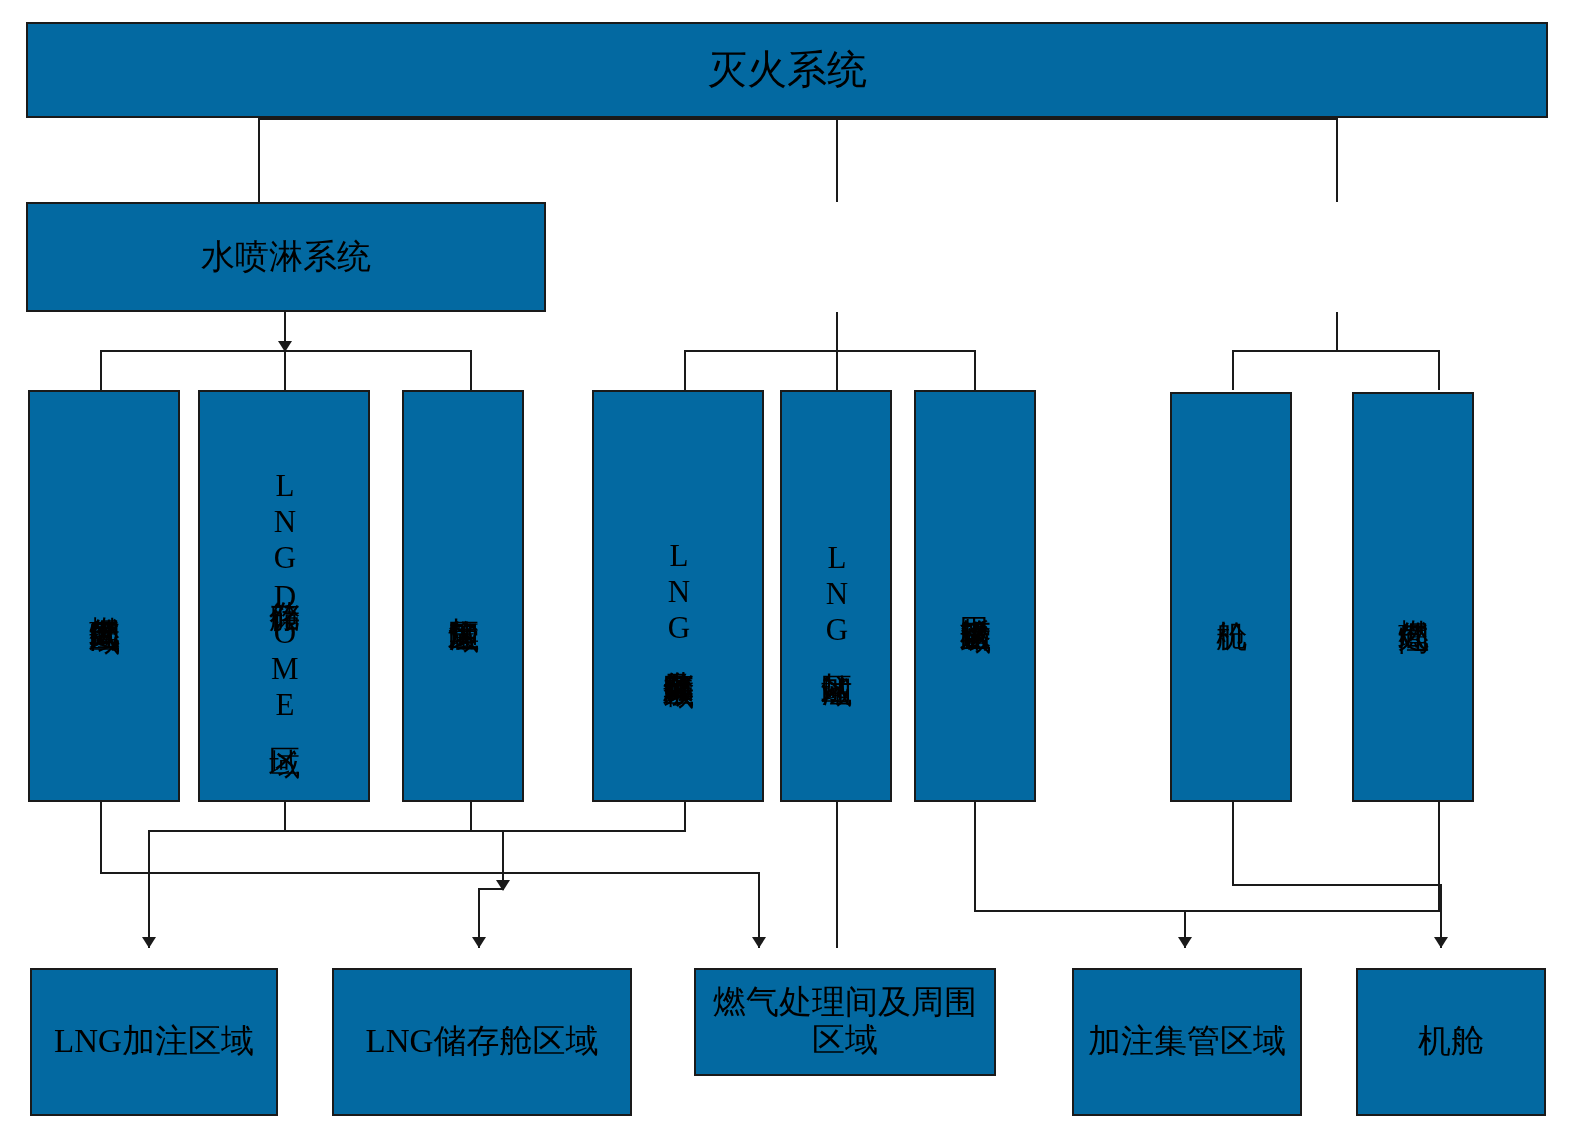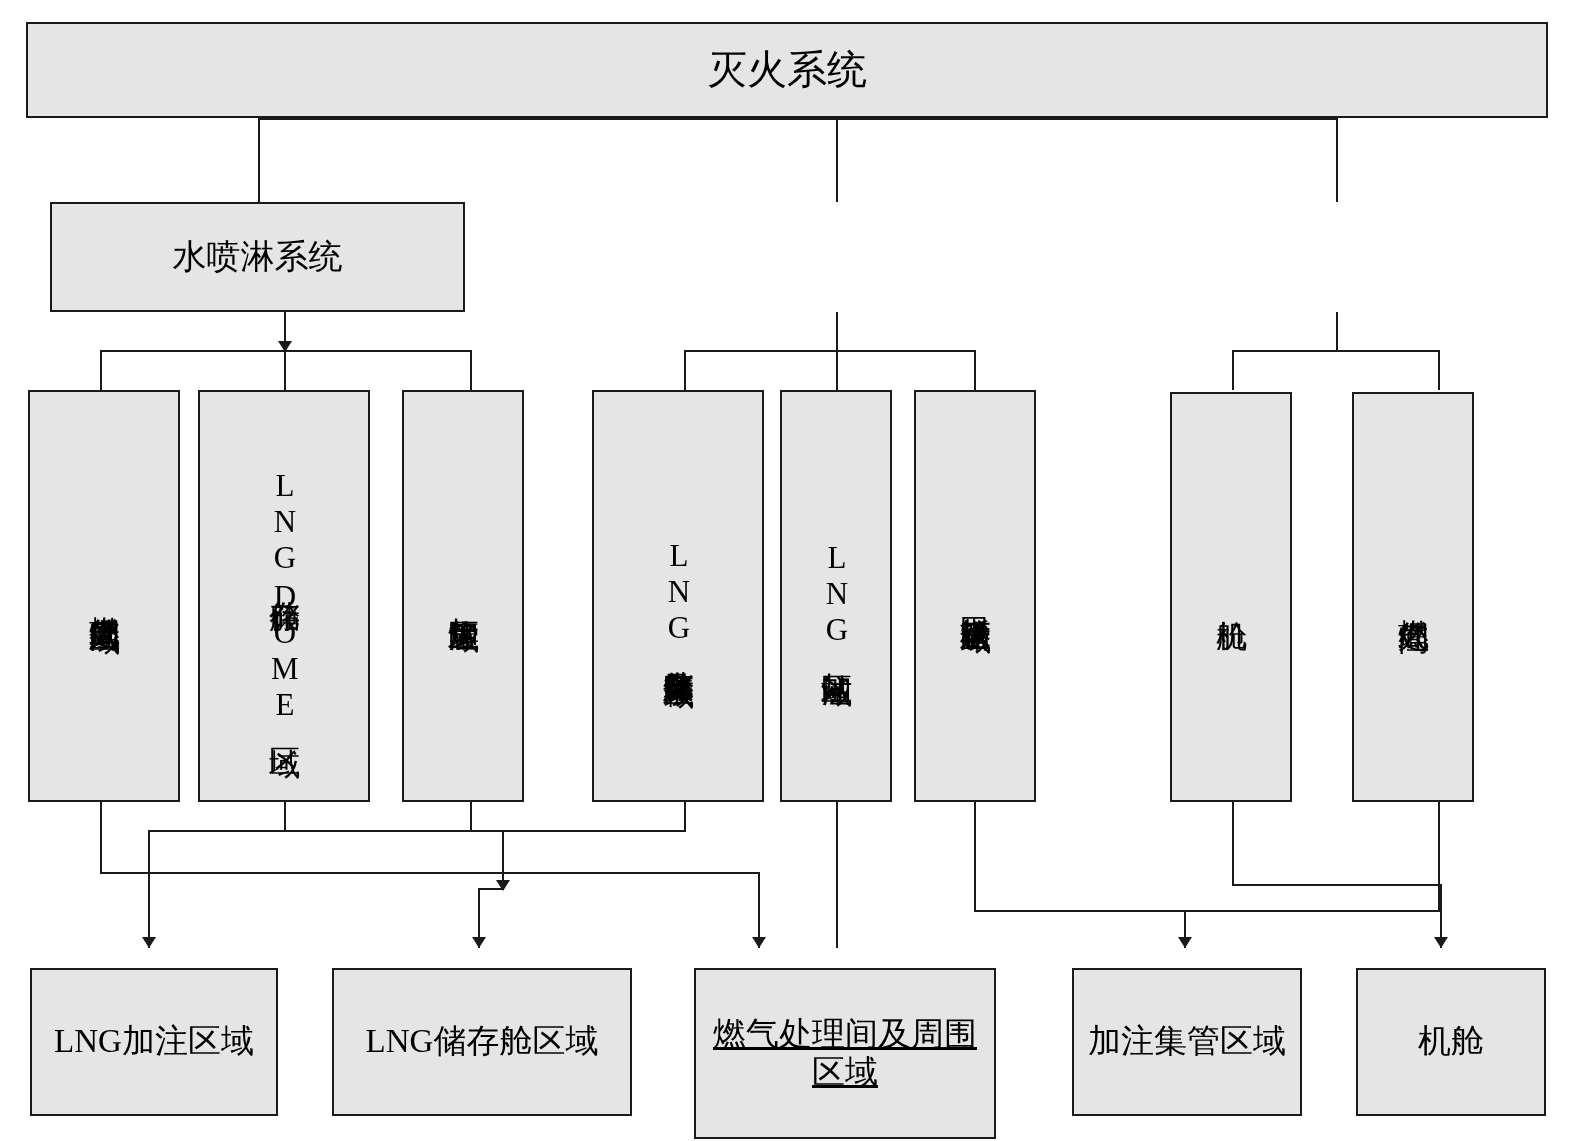--- a/index.html
+++ b/index.html
@@ -12,21 +12,21 @@
     width: 1575px;
     height: 1141px;
     background: #ffffff;
     font-family: "Liberation Serif", "DejaVu Serif", serif;
     overflow: hidden;
   }
   .box {
     position: absolute;
     box-sizing: border-box;
     border: 2px solid #1a1a1a;
-    background: #e5e5e5;
+    background: #0369a1;
     display: flex;
     align-items: center;
     justify-content: center;
     text-align: center;
     color: #000000;
     z-index: 3;
   }
   .box.horiz {
     line-height: 1.15;
     padding: 2px 6px;
@@ -80,21 +80,21 @@
 
   <div class="box horiz root-title" style="left:26px; top:22px; width:1522px; height:96px;">
     <span>灭火系统</span>
   </div>
 
   <div class="line vline" style="left:258px; top:118px; width:2px; height:84px;"></div>
   <div class="line vline" style="left:836px; top:118px; width:2px; height:84px;"></div>
   <div class="line vline" style="left:1336px; top:118px; width:2px; height:84px;"></div>
   <div class="line hline" style="left:258px; top:118px; width:1080px; height:2px;"></div>
 
-  <div class="box horiz lvl2" style="left:26px; top:202px; width:415px; height:110px;margin-left:24px;">
+  <div class="box horiz lvl2" style="left:26px; top:202px; width:520px; height:110px;">
     <span>水喷淋系统</span>
   </div>
 
 
 
   <div class="line vline" style="left:284px; top:312px; width:2px; height:40px;"></div>
   <div class="line hline" style="left:100px; top:350px; width:372px; height:2px;"></div>
   <div class="line vline" style="left:100px; top:350px; width:2px; height:40px;"></div>
   <div class="line vline" style="left:284px; top:350px; width:2px; height:40px;"></div>
   <div class="line vline" style="left:470px; top:350px; width:2px; height:40px;"></div>
@@ -181,21 +181,21 @@
   <div class="arrow" style="left:1434px; top:937px; transform:rotate(180deg);"></div>
 
   <div class="box horiz leaf-b" style="left:30px; top:968px; width:248px; height:148px;justify-content:center;">
     <span>LNG加注区域</span>
   </div>
 
   <div class="box horiz leaf-b" style="left:332px; top:968px; width:300px; height:148px;">
     <span>LNG储存舱区域</span>
   </div>
 
-  <div class="box horiz leaf-b" style="left:694px; top:968px; width:302px; height:171px;text-decoration:underline;">
+  <div class="box horiz leaf-b" style="left:694px; top:968px; width:302px; height:108px;">
     <span>燃气处理间及周围区域</span>
   </div>
 
   <div class="box horiz leaf-b" style="left:1072px; top:968px; width:230px; height:148px;">
     <span>加注集管区域</span>
   </div>
 
   <div class="box horiz leaf-b" style="left:1356px; top:968px; width:190px; height:148px;">
     <span>机舱</span>
   </div>

